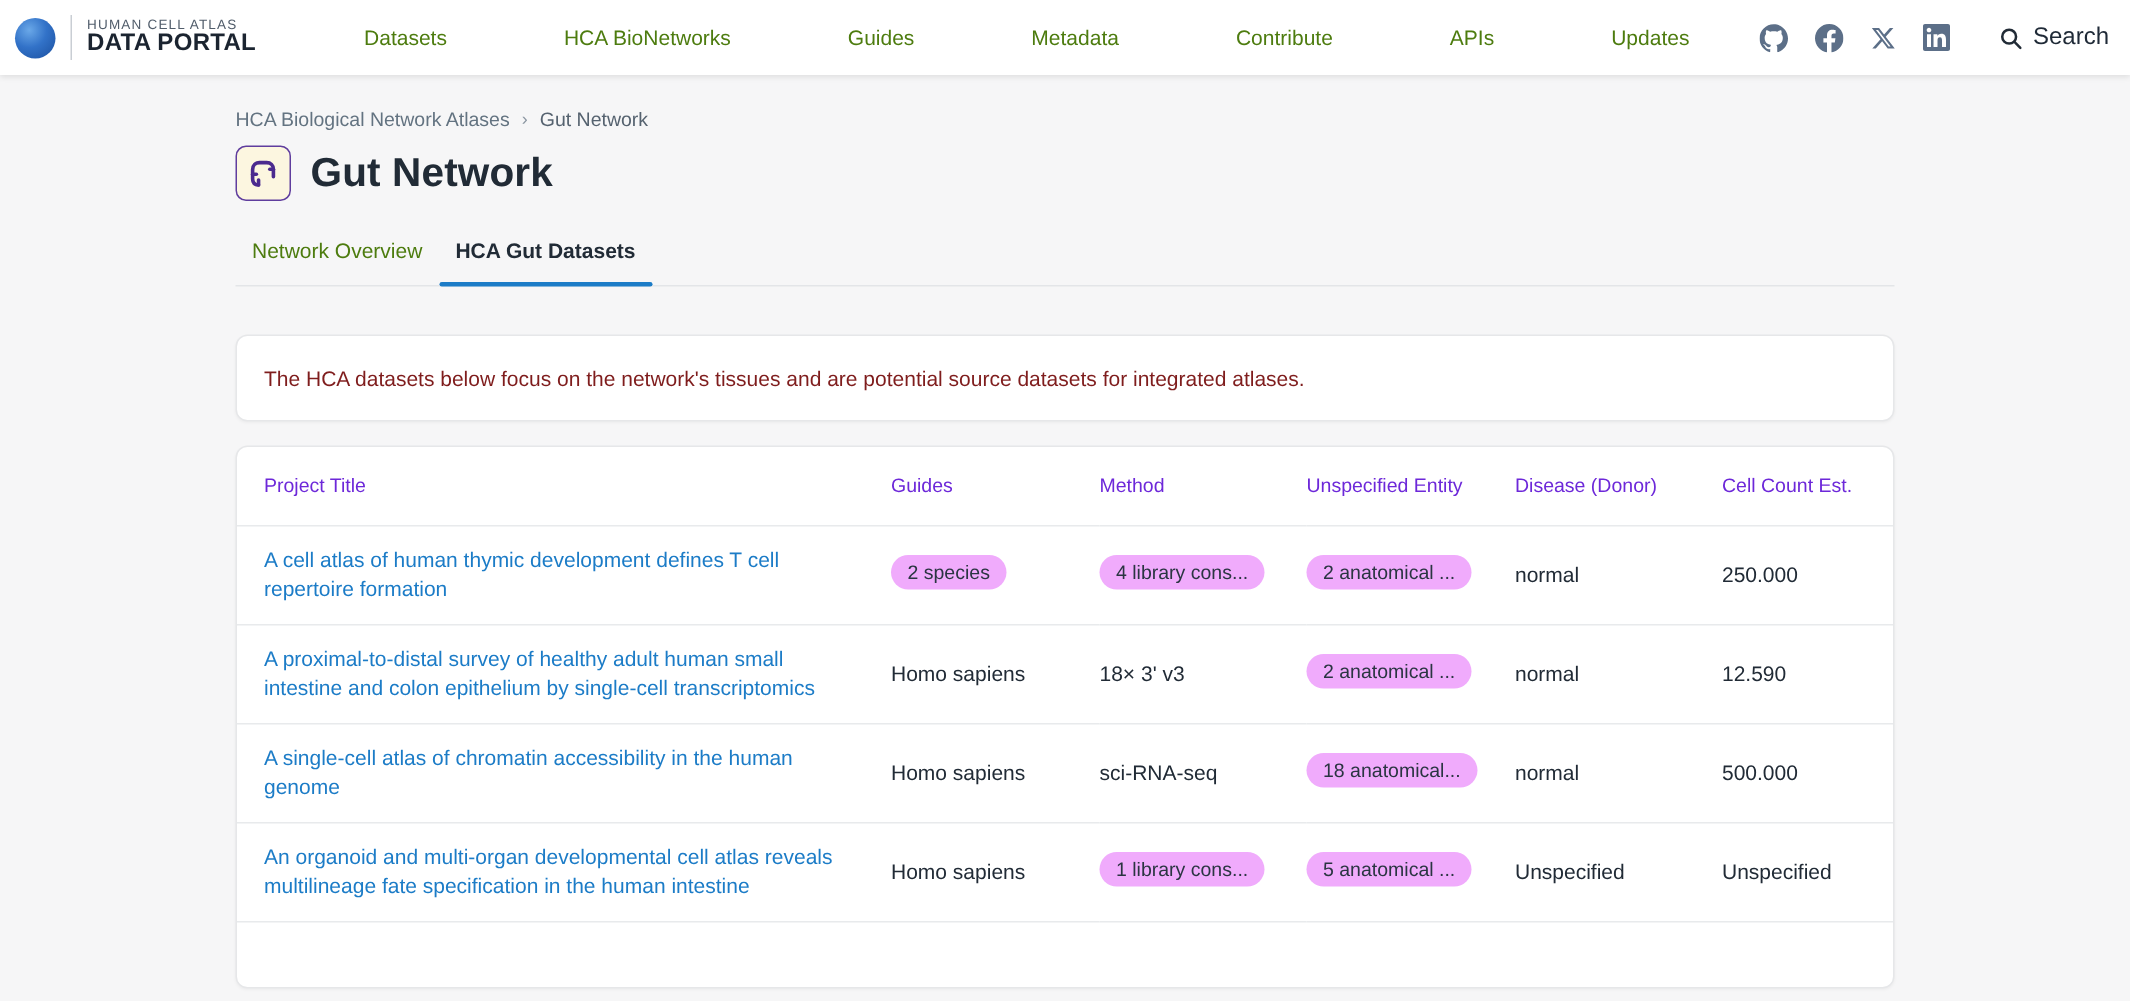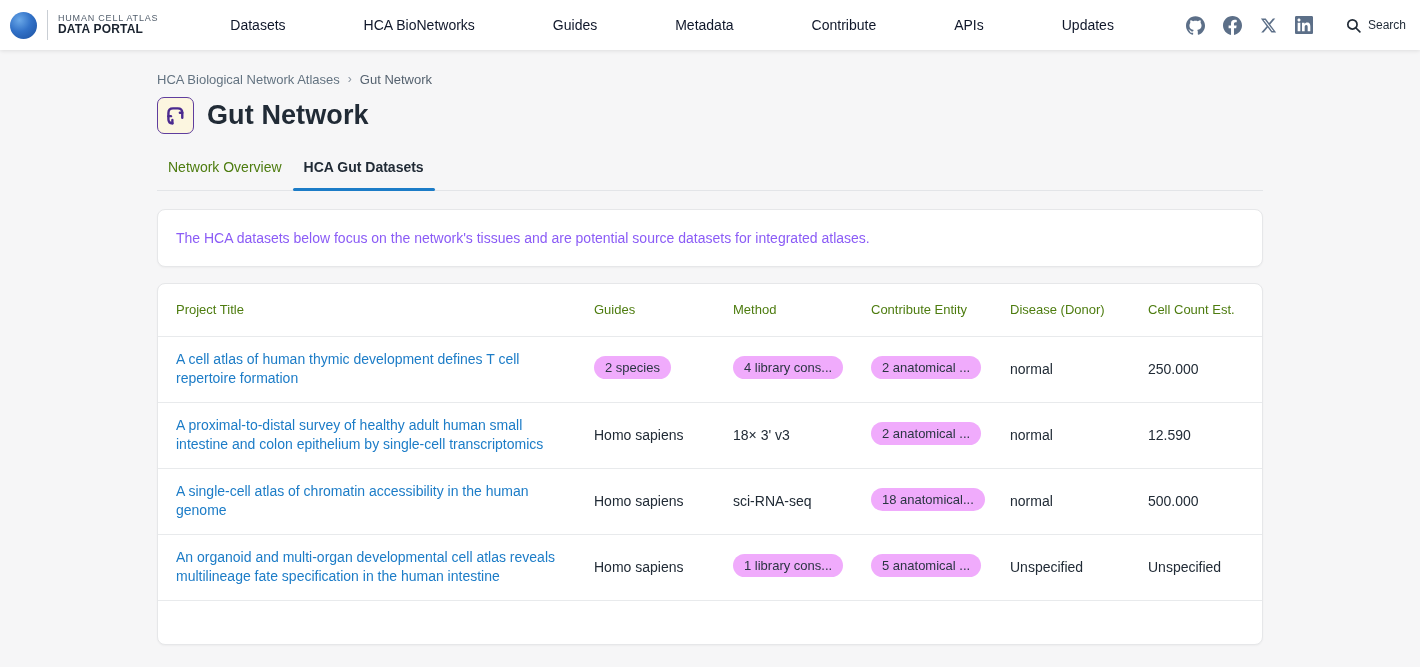--- a/index.html
+++ b/index.html
@@ -23,34 +23,34 @@
   }
   .logo { display: flex; align-items: center; gap: 10px; cursor: pointer; }
   .logo-globe {
     width: 27px; height: 27px; border-radius: 50%;
     background: radial-gradient(circle at 35% 30%, #6aa8e8 0%, #3272c8 45%, #1b4f9e 100%);
     display: inline-block;
   }
   .logo-divider { width: 1px; height: 30px; background: #c9ced4; }
   .logo-text { display: flex; flex-direction: column; line-height: 1.05; }
   .logo-line1 { font-size: 9px; letter-spacing: .8px; color: #515d6b; font-weight: 500; }
-  .logo-line2 { font-size: 12px; font-weight: 800; color: #1b2430; letter-spacing: .2px; }
+  .logo-line2 { font-size: 16px; font-weight: 800; color: #1b2430; letter-spacing: .2px; }
 
   .nav { display: flex; align-items: center; gap: 34px; margin-left: 28px; }
   .nav a {
-    font-size: 14px; font-weight: 500; color: #0f172a; text-decoration: none; cursor: pointer; padding-left: 44px;
+    font-size: 14px; font-weight: 500; color: #4d7c0f; text-decoration: none; cursor: pointer; padding-left: 44px;
   }
 
   .header-right { margin-left: auto; display: flex; align-items: center; gap: 18px; }
   .icon-btn { background: none; border: none; cursor: pointer; color: #5c6f88; display: flex; align-items: center; }
   .icon-btn svg { display: block; }
   .search-btn {
     background: none; border: none; cursor: pointer;
     display: flex; align-items: center; gap: 6px; margin-left: 14px;
-    font-family: inherit; font-size: 12px; font-weight: 500; color: #1f2a37;
+    font-family: inherit; font-size: 16px; font-weight: 500; color: #1f2a37;
   }
 
   
   .container { width: 1106px; margin: 0 auto; }
   .main { padding-top: 22px; }
 
   
   .breadcrumb { display: flex; align-items: flex-start; gap: 8px; font-size: 13px; }
   .breadcrumb a { color: #637381; text-decoration: none; cursor: pointer; }
   .breadcrumb .sep { color: #8a95a1; font-size: 12px; }
@@ -76,32 +76,32 @@
   .tab.active::after {
     content: ""; position: absolute; left: 0; right: 0; bottom: -1px;
     height: 3px; background: #1c7cc7; border-radius: 2px;
   }
 
   
   .card {
     background: #ffffff; border: 1px solid #e6e7e9; border-radius: 8px;
     box-shadow: 0 1px 2px rgba(0,0,0,.04);
   }
-  .notice-card { margin-top: 18px; padding: 20px 18px; font-size: 14px; color: #8b5cf6; }
+  .notice-card { margin-top: 32px; padding: 20px 18px; font-size: 14px; color: #7f1d1d; }
 
   .table-card { margin-top: 16px; overflow: hidden; }
   table { width: 100%; border-collapse: collapse; table-layout: fixed; }
   col.c-title { width: 436px; }
   col.c-species { width: 139px; }
   col.c-method { width: 138px; }
   col.c-anat { width: 139px; }
   col.c-disease { width: 138px; }
   col.c-cells { width: 116px; }
   th {
-    text-align: left; font-size: 13px; font-weight: 500; color: #4d7c0f;
+    text-align: left; font-size: 13px; font-weight: 500; color: #6d28d9;
     height: 52px; padding: 0 10px 0 0; white-space: nowrap;
   }
   th.first, td.first { padding-left: 18px; }
   td {
     height: 66px; font-size: 14px; color: #212b36;
     padding: 12px 10px 12px 0; vertical-align: middle;
     border-top: 1px solid #e8eaec;
   }
   td a.project-link {
     color: #1c7cc7; text-decoration: none; cursor: pointer;
@@ -208,21 +208,21 @@
             <col class="c-method">
           <col class="c-anat">
             <col class="c-disease">
             <col class="c-cells">
         </colgroup>
         <thead>
           <tr>
             <th class="first">Project Title</th>
             <th>Guides</th>
             <th>Method</th>
-            <th>Contribute Entity</th>
+            <th>Unspecified Entity</th>
             <th>Disease (Donor)</th>
             <th>Cell Count Est.</th>
           </tr>
         </thead>
         <tbody>
           <tr>
             <td class="first"><a class="project-link">A cell atlas of human thymic development defines T cell repertoire formation</a></td>
             <td><span class="badge">2 species</span></td>
             <td><span class="badge">4 library cons...</span></td>
             <td><span class="badge">2 anatomical ...</span></td>

